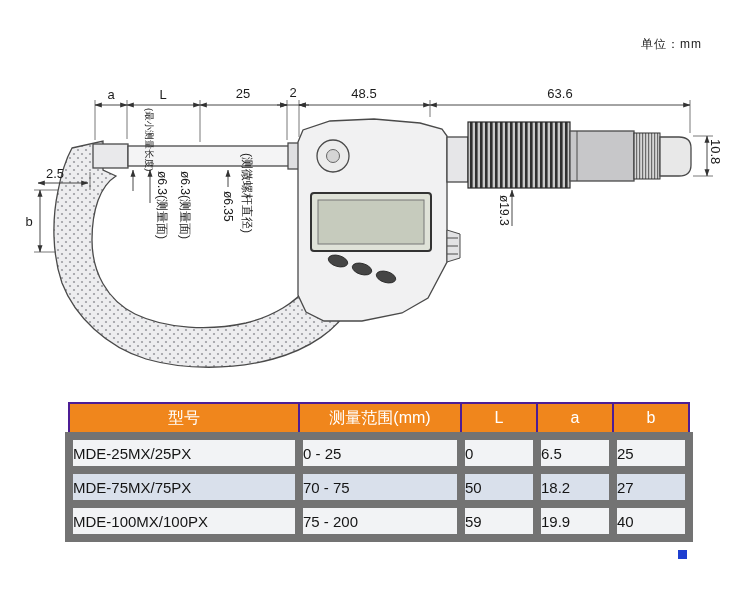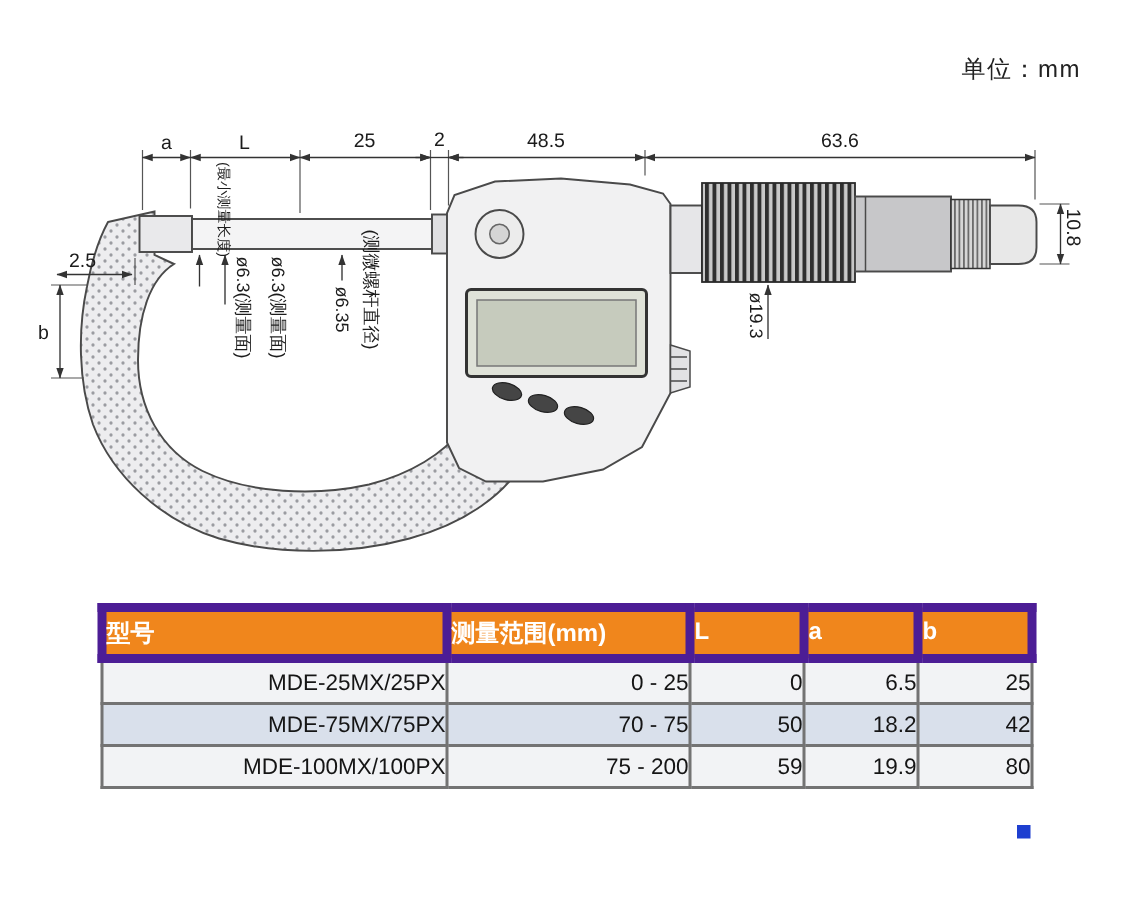--- a/index.html
+++ b/index.html
@@ -1,31 +1,31 @@
 <!DOCTYPE html>
 <html><head>
 <meta charset="utf-8">
 <style>
   html,body{margin:0;padding:0;background:#fff;}
   .screen{position:relative;width:750px;height:601px;background:#ffffff;overflow:hidden;
           font-family:"Liberation Sans", sans-serif;}
-  .unit-label{position:absolute;left:641px;top:36px;font-size:16px;color:#222;letter-spacing:1px;}
+  .unit-label{position:absolute;left:641px;top:36px;font-size:12px;color:#222;letter-spacing:1px;}
   svg{position:absolute;left:0;top:0;}
   svg text{font-family:"Liberation Sans", sans-serif;fill:#1c1c1c;}
   .dimtxt{font-size:13px;}
   .vtxt{font-size:12px;}
   .vtxt-sm{font-size:9.5px;}
   .dimline{stroke:#333;stroke-width:0.9;fill:none;}
   .extline{stroke:#555;stroke-width:0.8;fill:none;}
   .part{stroke:#4a4a4a;stroke-width:1.3;}
   
   .spec-table{position:absolute;left:65px;top:402px;border-collapse:collapse;table-layout:fixed;width:620px;}
-  .spec-table th{background:#f0861c;color:#ffffff;font-size:16px;font-weight:700;height:28px;
-                 border:6px solid #4c1d95;padding:0;text-align:left;}
-  .spec-table td{font-size:15px;color:#151515;height:26px;border:2px solid #737373;padding:0;text-align:right;}
+  .spec-table th{background:#f0861c;color:#ffffff;font-size:16px;font-weight:400;height:28px;
+                 border:2px solid #4c1d95;padding:0;text-align:center;}
+  .spec-table td{font-size:15px;color:#151515;height:26px;border:8px solid #737373;padding:0;text-align:left;}
   .spec-table tbody tr:nth-child(odd){background:#f2f3f5;}
   .spec-table tbody tr:nth-child(even){background:#d9e0eb;}
   .col-model{width:230px;}.col-range{width:162px;}.col-s{width:76px;}
   .corner-marker{position:absolute;left:678px;top:550px;width:9px;height:9px;background:#1e3fd0;}
 </style>
 </head>
 <body>
 
 <div class="screen">
 
@@ -161,27 +161,27 @@
         <td>0 - 25</td>
         <td>0</td>
         <td>6.5</td>
         <td>25</td>
       </tr>
       <tr>
         <td>MDE-75MX/75PX</td>
         <td>70 - 75</td>
         <td>50</td>
         <td>18.2</td>
-        <td>42</td>
+        <td>27</td>
       </tr>
       <tr>
         <td>MDE-100MX/100PX</td>
         <td>75 - 200</td>
         <td>59</td>
         <td>19.9</td>
-        <td>80</td>
+        <td>40</td>
       </tr>
     </tbody>
   </table>
 
   <div class="corner-marker"></div>
 
 </div>
 
 </body></html>

